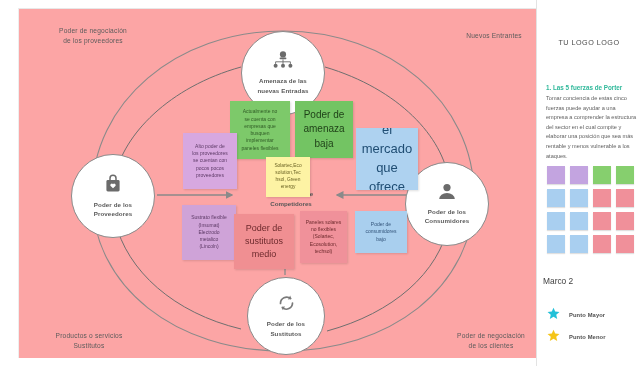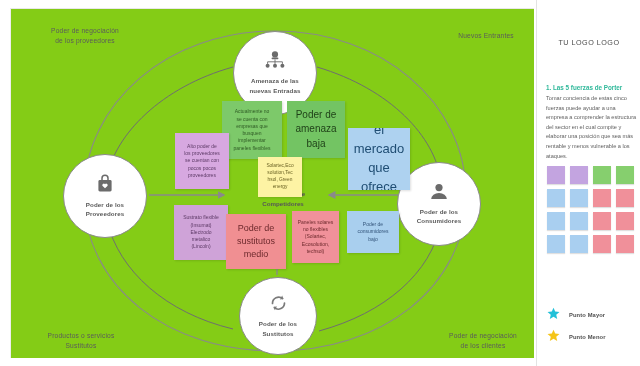--- a/index.html
+++ b/index.html
@@ -6,22 +6,22 @@
   body{
     width:640px;height:366px;
     background:#ffffff;
     font-family:"Liberation Sans", sans-serif;
     overflow:hidden;
   }
   #app{position:relative;width:640px;height:366px;background:#ffffff;}
 
   
   #canvas{
-    position:absolute;left:10px;top:8px;width:524px;height:350px;
-    background:#84cc16;
+    position:absolute;left:18px;top:8px;width:524px;height:350px;
+    background:#fca5a5;
     border-top:1px solid #e8e8e8;
     border-left:1px solid #eeeeee;
     box-sizing:border-box;
   }
   #canvas-svg{position:absolute;left:0;top:0;width:524px;height:350px;}
 
   
   .corner-label{
     position:absolute;
     font-size:6.6px;color:#5b5b5b;line-height:1.55;
@@ -265,20 +265,21 @@
         <div class="swatch" style="background: rgb(169, 207, 240);"></div>
         <div class="swatch" style="background: rgb(169, 207, 240);"></div>
         <div class="swatch" style="background: rgb(240, 144, 154);"></div>
         <div class="swatch" style="background: rgb(240, 144, 154);"></div>
         <div class="swatch" style="background: rgb(169, 207, 240);"></div>
         <div class="swatch" style="background: rgb(169, 207, 240);"></div>
         <div class="swatch" style="background: rgb(240, 144, 154);"></div>
         <div class="swatch" style="background: rgb(240, 144, 154);"></div>
       </div>
 
+    <div id="panel-marco">Marco 2</div>
 
     <div class="legend-row" id="legend-mayor">
       <span>
         <svg width="13" height="13" viewBox="0 0 20 20">
             <path d="M10 1 L12.6 7.1 L19.2 7.6 L14.2 12 L15.7 18.5 L10 15 L4.3 18.5 L5.8 12 L0.8 7.6 L7.4 7.1 Z" fill="#22c0d8"></path>
           </svg>
       </span>
       <span class="legend-text">Punto Mayor</span>
     </div>
 

